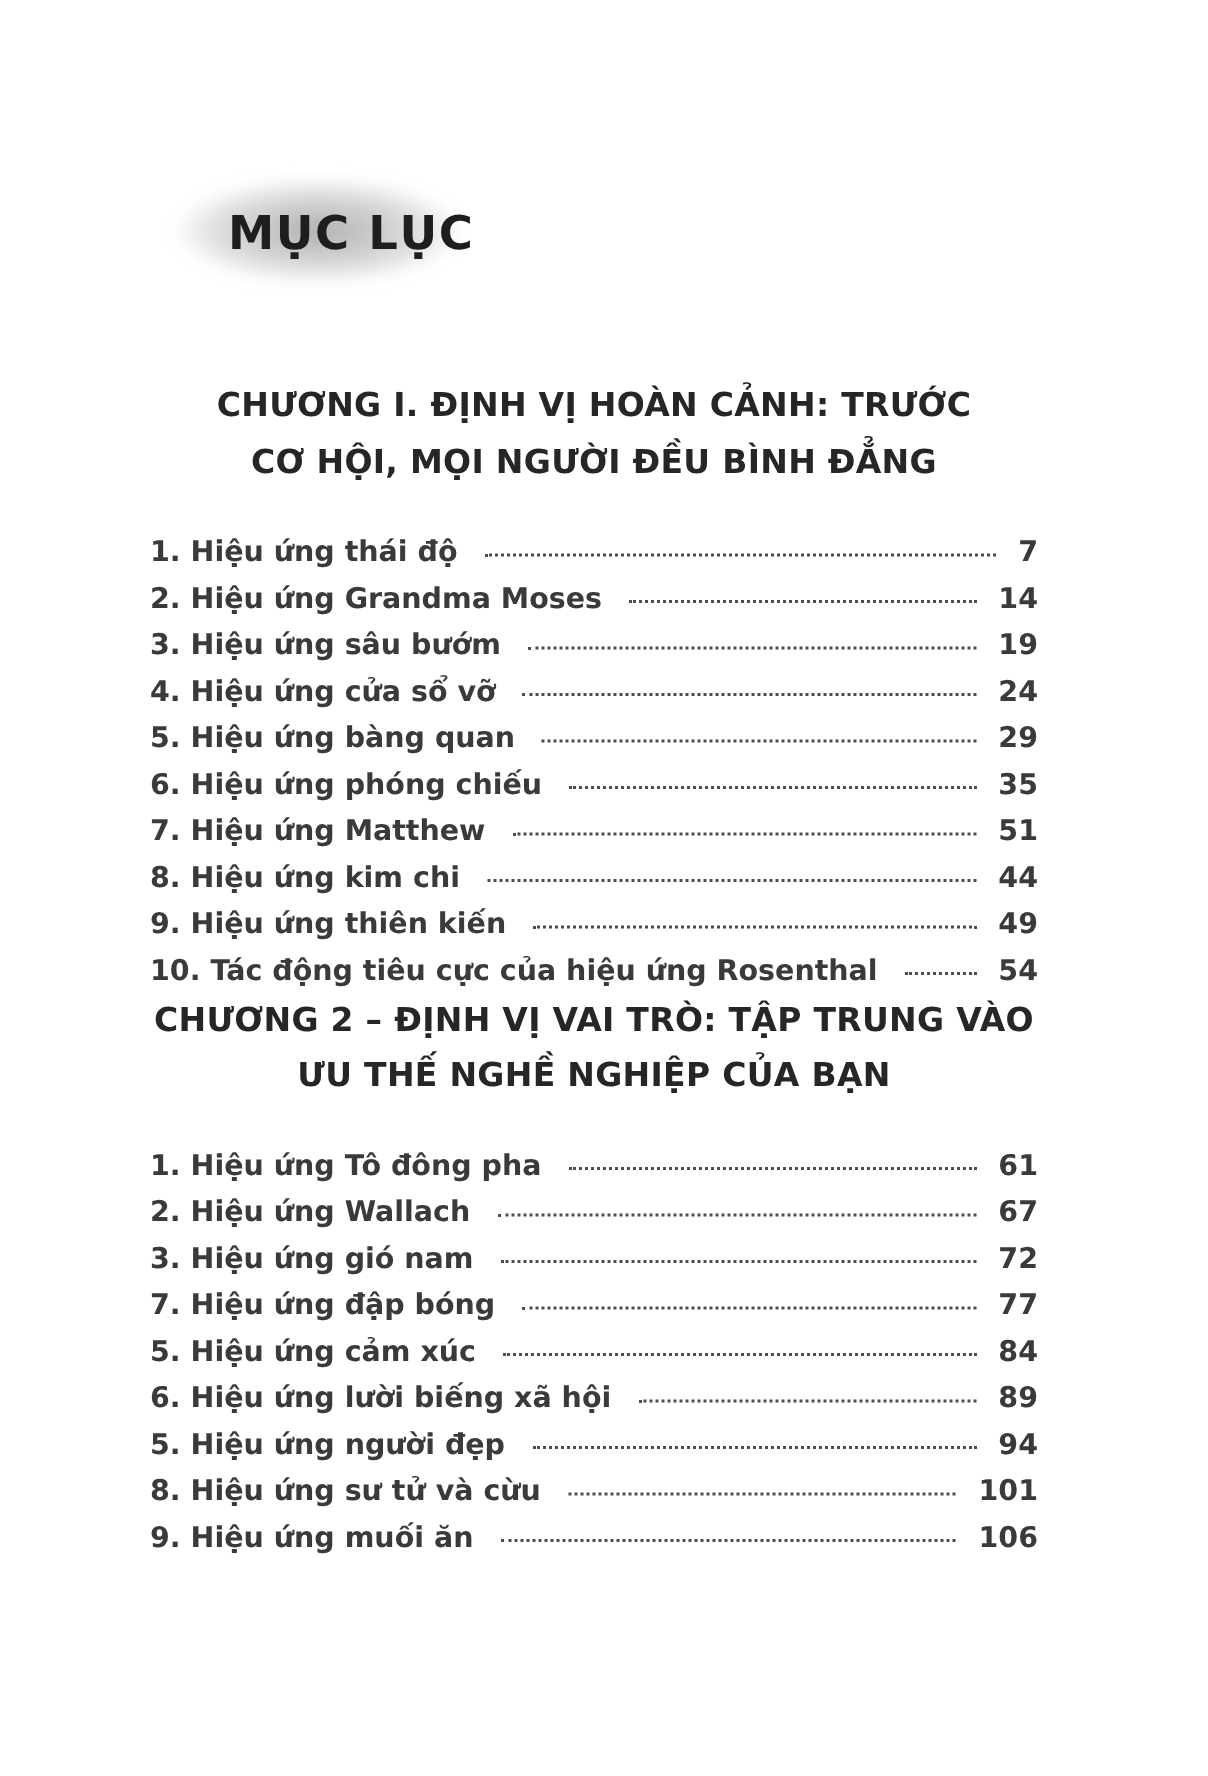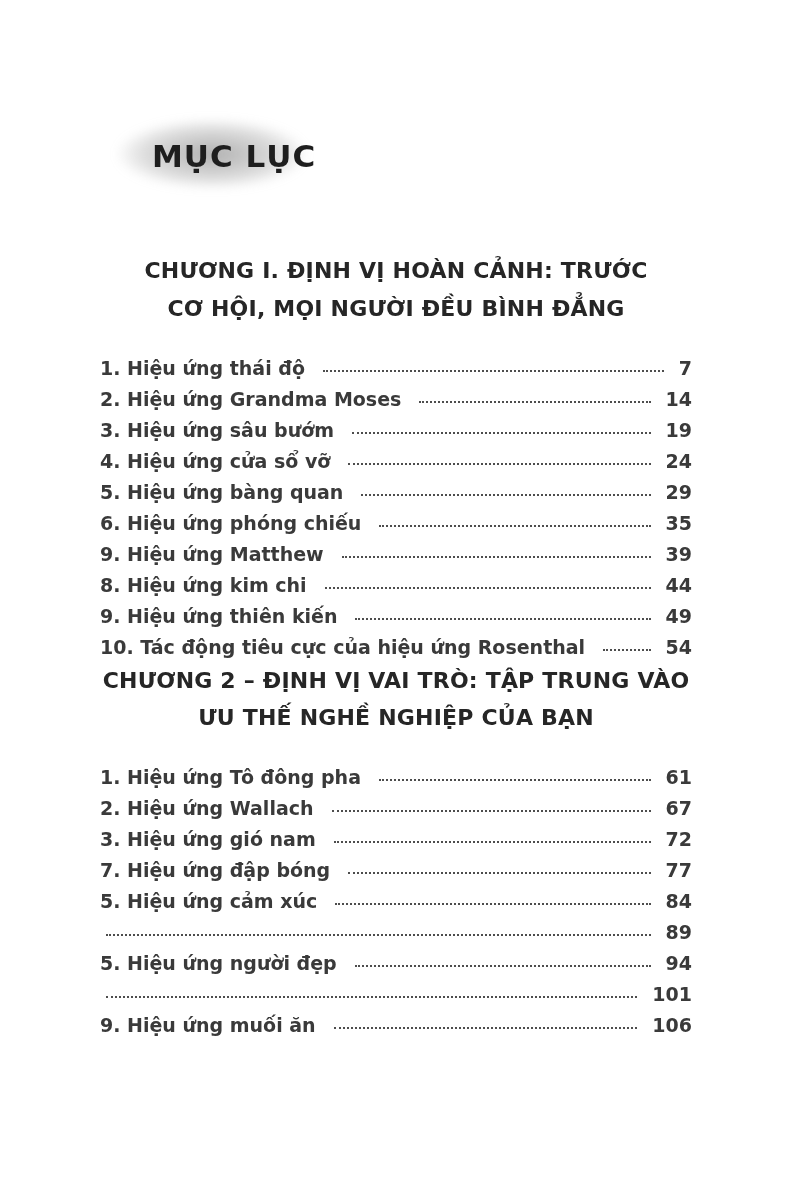--- a/index.html
+++ b/index.html
@@ -123,23 +123,23 @@
     <span class="entry-page">29</span>
   </div>
 
   <div class="toc-entry">
     <span class="entry-label">6. Hiệu ứng phóng chiếu</span>
     <span class="leader"></span>
     <span class="entry-page">35</span>
   </div>
 
   <div class="toc-entry">
-    <span class="entry-label">9. Hiệu ứng Matthew</span>
-    <span class="leader"></span>
-    <span class="entry-page">39</span>
+    <span class="entry-label">7. Hiệu ứng Matthew</span>
+    <span class="leader"></span>
+    <span class="entry-page">51</span>
   </div>
 
   <div class="toc-entry">
     <span class="entry-label">8. Hiệu ứng kim chi</span>
     <span class="leader"></span>
     <span class="entry-page">44</span>
   </div>
 
   <div class="toc-entry">
     <span class="entry-label">9. Hiệu ứng thiên kiến</span>
@@ -183,31 +183,33 @@
     <span class="entry-page">77</span>
   </div>
 
   <div class="toc-entry">
     <span class="entry-label">5. Hiệu ứng cảm xúc</span>
     <span class="leader"></span>
     <span class="entry-page">84</span>
   </div>
 
   <div class="toc-entry">
+    <span class="entry-label">6. Hiệu ứng lười biếng xã hội</span>
     <span class="leader"></span>
     <span class="entry-page">89</span>
   </div>
 
   <div class="toc-entry">
     <span class="entry-label">5. Hiệu ứng người đẹp</span>
     <span class="leader"></span>
     <span class="entry-page">94</span>
   </div>
 
   <div class="toc-entry">
+    <span class="entry-label">8. Hiệu ứng sư tử và cừu</span>
     <span class="leader"></span>
     <span class="entry-page">101</span>
   </div>
 
   <div class="toc-entry">
     <span class="entry-label">9. Hiệu ứng muối ăn</span>
     <span class="leader"></span>
     <span class="entry-page">106</span>
   </div>
 </div>

